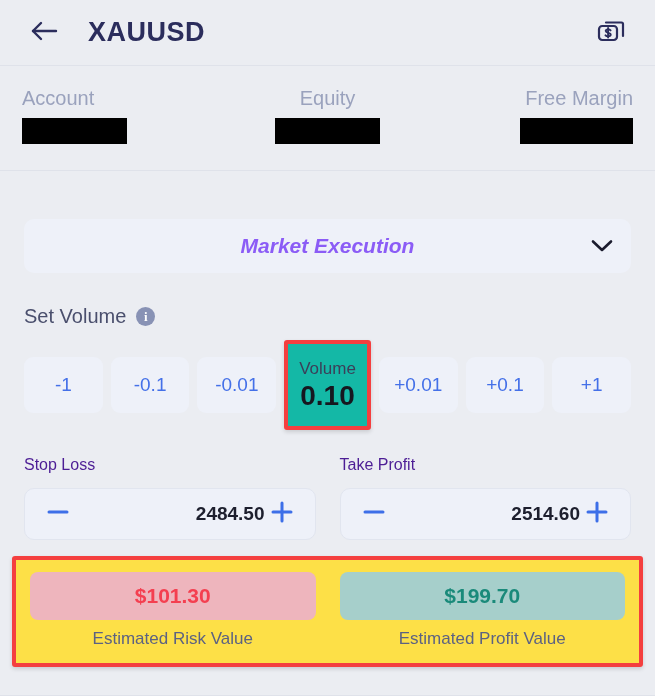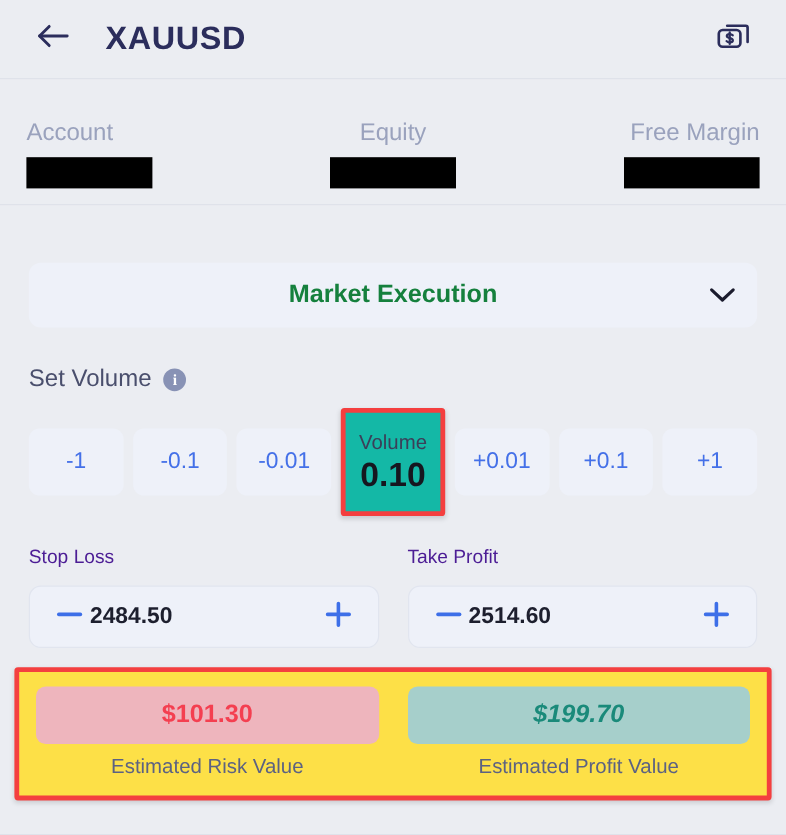--- a/index.html
+++ b/index.html
@@ -56,21 +56,21 @@
     display: flex;
     align-items: center;
     justify-content: center;
     cursor: pointer;
   }
 
   
   .account-strip {
     height: 105px;
     display: flex;
-    align-items: center;
+    align-items: flex-start;
     padding: 20px 22px 0 22px;
     border-bottom: 1px solid #dfe2ea;
   }
   .acct-cell {
     flex: 1 1 0;
     display: flex;
     flex-direction: column;
   }
   .acct-cell.left { align-items: flex-start; }
   .acct-cell.mid  { align-items: center; }
@@ -103,21 +103,22 @@
     display: flex;
     align-items: center;
     position: relative;
     cursor: pointer;
   }
   .exec-label {
     flex: 1 1 auto;
     text-align: center;
     font-size: 21px;
     font-weight: bold;
-    color: #15803d;
+    color: #8b5cf6;
+    font-style: italic;
   }
   .exec-chevron {
     position: absolute;
     right: 18px;
     top: 50%;
     transform: translateY(-50%);
     display: flex;
   }
 
   
@@ -220,21 +221,21 @@
     width: 34px;
     height: 34px;
     display: flex;
     align-items: center;
     justify-content: center;
     cursor: pointer;
     flex: 0 0 auto;
   }
   .step-val {
     flex: 1 1 auto;
-    text-align: left;
+    text-align: right;
     font-size: 19px;
     font-weight: bold;
     color: #1d1f2e;
   }
 
   
   .estimates-wrap {
     margin-top: 16px;
     margin-left: -12px;
     margin-right: -12px;
@@ -259,21 +260,20 @@
     font-weight: bold;
     cursor: pointer;
   }
   .est-pill.risk {
     background: #eeb5bd;
     color: #f43f50;
   }
   .est-pill.profit {
     background: #a6cfcb;
     color: #1a8a7a;
-    font-style: italic;
   }
   .est-caption {
     margin-top: 9px;
     text-align: center;
     font-size: 17px;
     color: #5c6282;
   }
 
   .bottom-divider {
     position: absolute;

